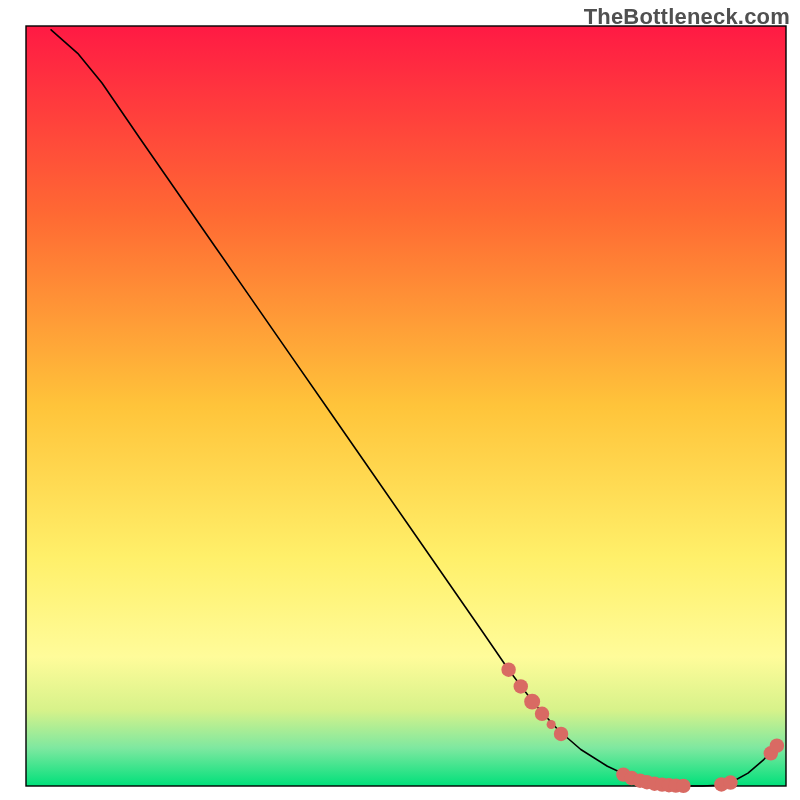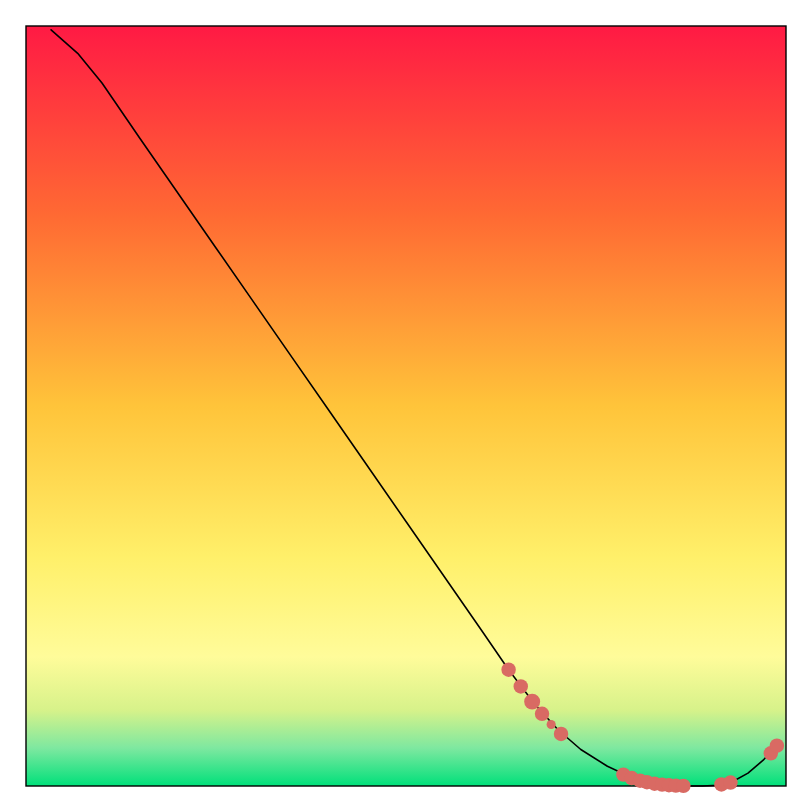--- a/index.html
+++ b/index.html
@@ -73,13 +73,14 @@
         <circle cx="668.96" cy="785.24" r="7.22" fill="#d96a63"></circle>
         <circle cx="675.80" cy="785.62" r="7.22" fill="#d96a63"></circle>
         <circle cx="683.40" cy="785.85" r="7.22" fill="#d96a63"></circle>
         <circle cx="721.40" cy="784.48" r="7.22" fill="#d96a63"></circle>
         <circle cx="730.52" cy="782.58" r="7.22" fill="#d96a63"></circle>
         <circle cx="770.80" cy="753.32" r="7.22" fill="#d96a63"></circle>
         <circle cx="776.88" cy="745.72" r="7.22" fill="#d96a63"></circle>
       </g>
   </svg>
 
+  <div class="watermark">TheBottleneck.com</div>
 </div>
 
 </body></html>

